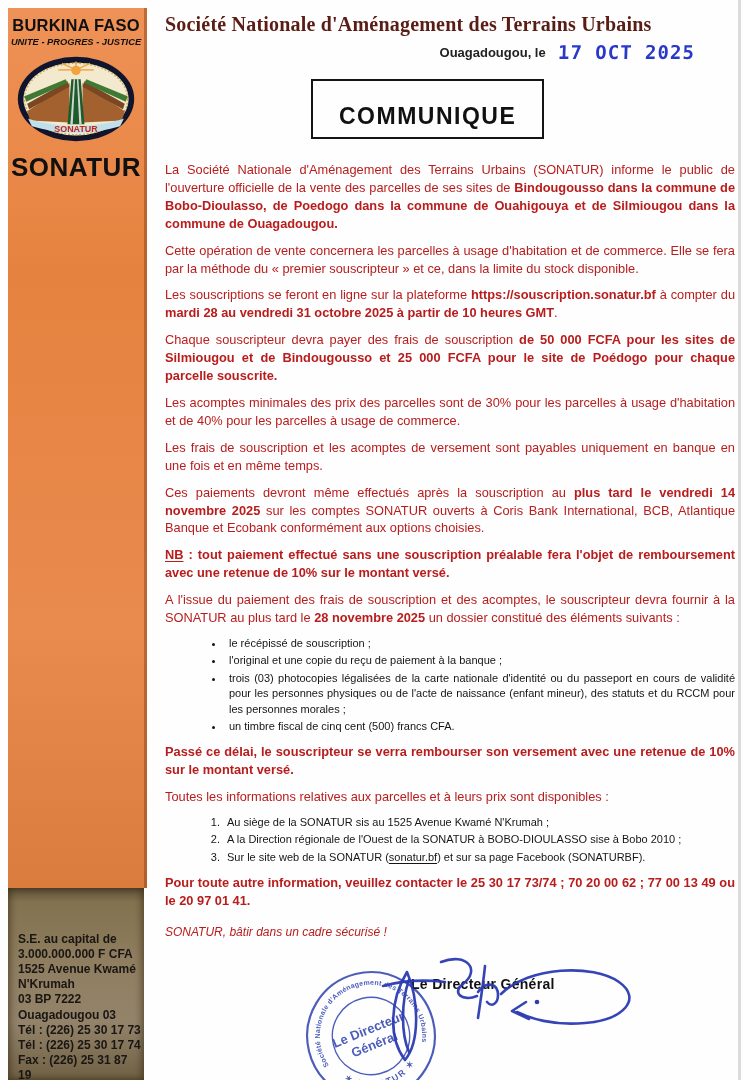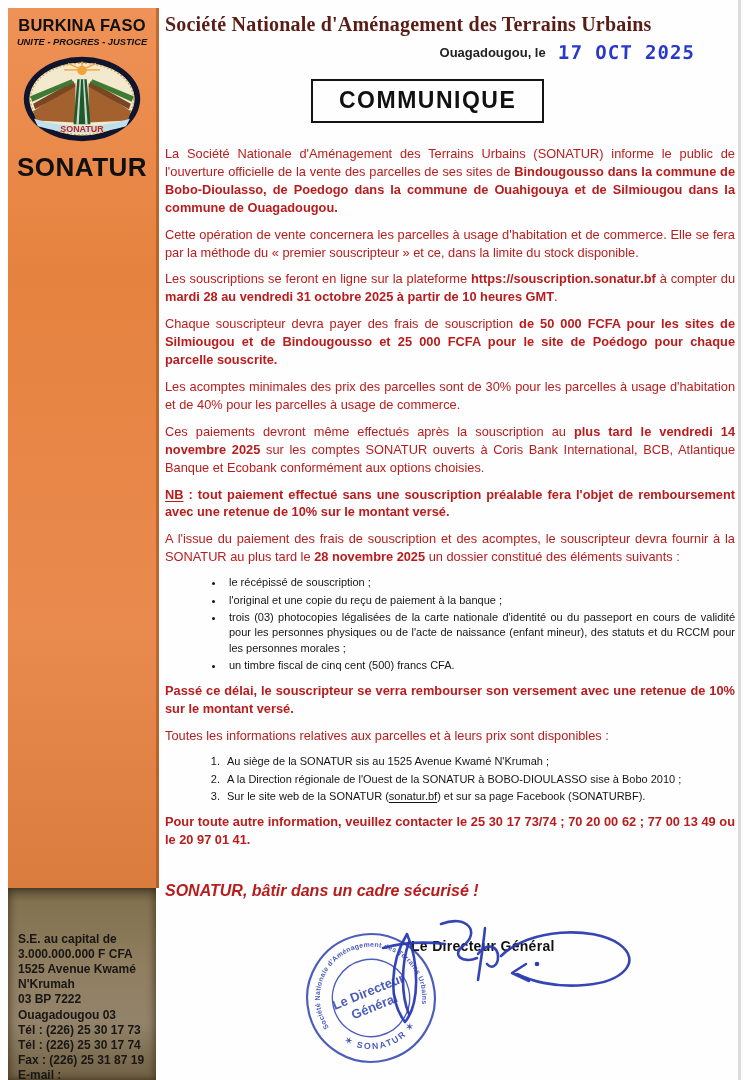--- a/index.html
+++ b/index.html
@@ -1,21 +1,21 @@
 <!DOCTYPE html>
 <html style="--sidebar_orange: #e5823f; --panel_brown: #8f7e60; --title_maroon: #5a1d15; --date_blue: #2838c8; --stamp_blue: #3f51b5; --sig_blue: #2b3bb2; --logo_red: #c6271d;"><head>
 <meta charset="utf-8">
 <style>
   html,body{margin:0;padding:0;background:#ffffff;}
   .page{position:relative;width:743px;height:1080px;background:#fefefe;overflow:hidden;
         font-family:"Liberation Sans",sans-serif;color:#151515;}
   .scan-edge{position:absolute;right:2px;top:0;width:3px;height:100%;background:#dcdcdc;}
 
   
-  .sidebar{position:absolute;left:8px;top:0;width:136px;height:1080px;padding-left:12px;}
+  .sidebar{position:absolute;left:8px;top:0;width:136px;height:1080px;}
   .side-orange{position:absolute;top:8px;left:0;width:100%;height:880px;text-align:center;color:#101010;
      background:linear-gradient(180deg,#ef9257,var(--sidebar_orange,#e5823f) 30%,#e98a4e 70%,#db7c3f);
      border-right:3px solid rgba(130,60,20,.45);}
   .country{font-size:16.5px;font-weight:700;padding-top:8px;letter-spacing:.2px;}
   .motto{font-size:9.3px;font-style:italic;font-weight:700;margin-top:2px;}
   .logo-wrap{margin:7px auto 0;width:122px;height:90px;}
   .org{font-size:26px;font-weight:700;margin-top:8px;letter-spacing:.5px;}
   .legal{margin:44px 3px 0 8px;text-align:left;font-size:12.3px;font-weight:700;line-height:1.2;
          white-space:pre-line;color:#131313;}
   .side-brown{position:absolute;top:888px;left:0;width:100%;height:192px;
@@ -26,32 +26,32 @@
 
   
   main{position:absolute;left:165px;top:6px;width:570px;}
   h1{font-family:"Liberation Serif",serif;font-weight:700;font-size:20px;line-height:1.25;
      color:var(--title_maroon,#5a1d15);margin:6px 0 4px;letter-spacing:.2px;}
   .dateline{text-align:right;padding-right:40px;margin:2px 0 2px;height:32px;}
   .place{font-weight:700;font-size:13px;color:#222;vertical-align:middle;}
   .stamp-date{font-family:"DejaVu Sans Mono",monospace;font-weight:700;font-size:19px;
      color:var(--date_blue,#2838c8);letter-spacing:1px;margin-left:8px;vertical-align:middle;
      display:inline-block;transform:skewX(-2deg);}
-  .communique{display:inline-block;border:2.5px solid #141414;padding:6px 26px 7px;
+  .communique{display:inline-block;border:2.5px solid #141414;padding:22px 26px 7px;
      font-size:23px;font-weight:700;letter-spacing:1.5px;color:#111;margin:4px 0 22px 146px;}
 
   p{font-size:12.8px;line-height:1.4;margin:0 0 9px;text-align:justify;color:#b91c1c;}
   b{font-weight:700;}
   .bold{font-weight:700;}
   u{text-decoration:underline;text-underline-offset:2px;}
   ul{margin:2px 0 9px;padding-left:60px;list-style:disc;}
   ol{margin:2px 0 9px;padding-left:58px;}
   li{font-size:11px;line-height:1.4;margin:0 0 2px;text-align:justify;padding-left:4px;color:#151515;}
   ul li::marker{font-size:11px;}
-  .closing{font-style:italic;font-weight:700;margin-top:31px;font-size:16px;}
+  .closing{font-style:italic;font-weight:400;margin-top:14px;font-size:12px;}
 
   
   .sig-area{position:relative;height:180px;margin-top:2px;}
   .stamp{position:absolute;left:122px;top:2px;width:168px;height:168px;transform:rotate(-14deg);
          opacity:.92;z-index:1;}
   .stamp .ring{fill:none;stroke:var(--stamp_blue,#3f51b5);}
   .stamp text{fill:var(--stamp_blue,#3f51b5);}
   .dg{position:absolute;left:246px;top:26px;font-size:14px;font-weight:700;color:#111;z-index:2;
       letter-spacing:.3px;}
   .autograph{position:absolute;left:212px;top:-8px;width:300px;height:145px;z-index:3;}
@@ -129,20 +129,21 @@
     <p><span>La Société Nationale d'Aménagement des Terrains Urbains (SONATUR) informe le public de l'ouverture officielle de la vente des parcelles de ses sites de </span><b>Bindougousso dans la commune de Bobo-Dioulasso, de Poedogo dans la commune de Ouahigouya et de Silmiougou dans la commune de Ouagadougou.</b></p>
 
     <p>Cette opération de vente concernera les parcelles à usage d'habitation et de commerce. Elle se fera par la méthode du « premier souscripteur » et ce, dans la limite du stock disponible.</p>
 
     <p><span>Les souscriptions se feront en ligne sur la plateforme </span><b>https://souscription.sonatur.bf</b><span> à compter du </span><b>mardi 28 au vendredi 31 octobre 2025 à partir de 10 heures GMT</b><span>.</span></p>
 
     <p><span>Chaque souscripteur devra payer des frais de souscription </span><b>de 50 000 FCFA pour les sites de Silmiougou et de Bindougousso et 25 000 FCFA pour le site de Poédogo pour chaque parcelle souscrite.</b></p>
 
     <p>Les acomptes minimales des prix des parcelles sont de 30% pour les parcelles à usage d'habitation et de 40% pour les parcelles à usage de commerce.</p>
 
+    <p>Les frais de souscription  et les acomptes de versement sont payables uniquement en banque en une fois et en même temps.</p>
 
     <p><span>Ces paiements devront même effectués après la souscription au </span><b>plus tard le vendredi 14 novembre 2025</b><span> sur les comptes SONATUR ouverts à Coris Bank International, BCB, Atlantique Banque et Ecobank conformément aux options choisies.</span></p>
 
     <p><b><u>NB</u><span> : tout paiement effectué sans une souscription préalable fera l'objet de remboursement avec une retenue de 10% sur le montant versé.</span></b></p>
 
     <p><span>A l'issue du paiement des frais de souscription et des acomptes, le souscripteur devra fournir à la SONATUR au plus tard le </span><b>28 novembre 2025</b><span> un dossier constitué des éléments suivants :</span></p>
 
     <ul>
       <li>le récépissé de souscription ;</li>
       <li>l'original et une copie du reçu de paiement à la banque ;</li>

